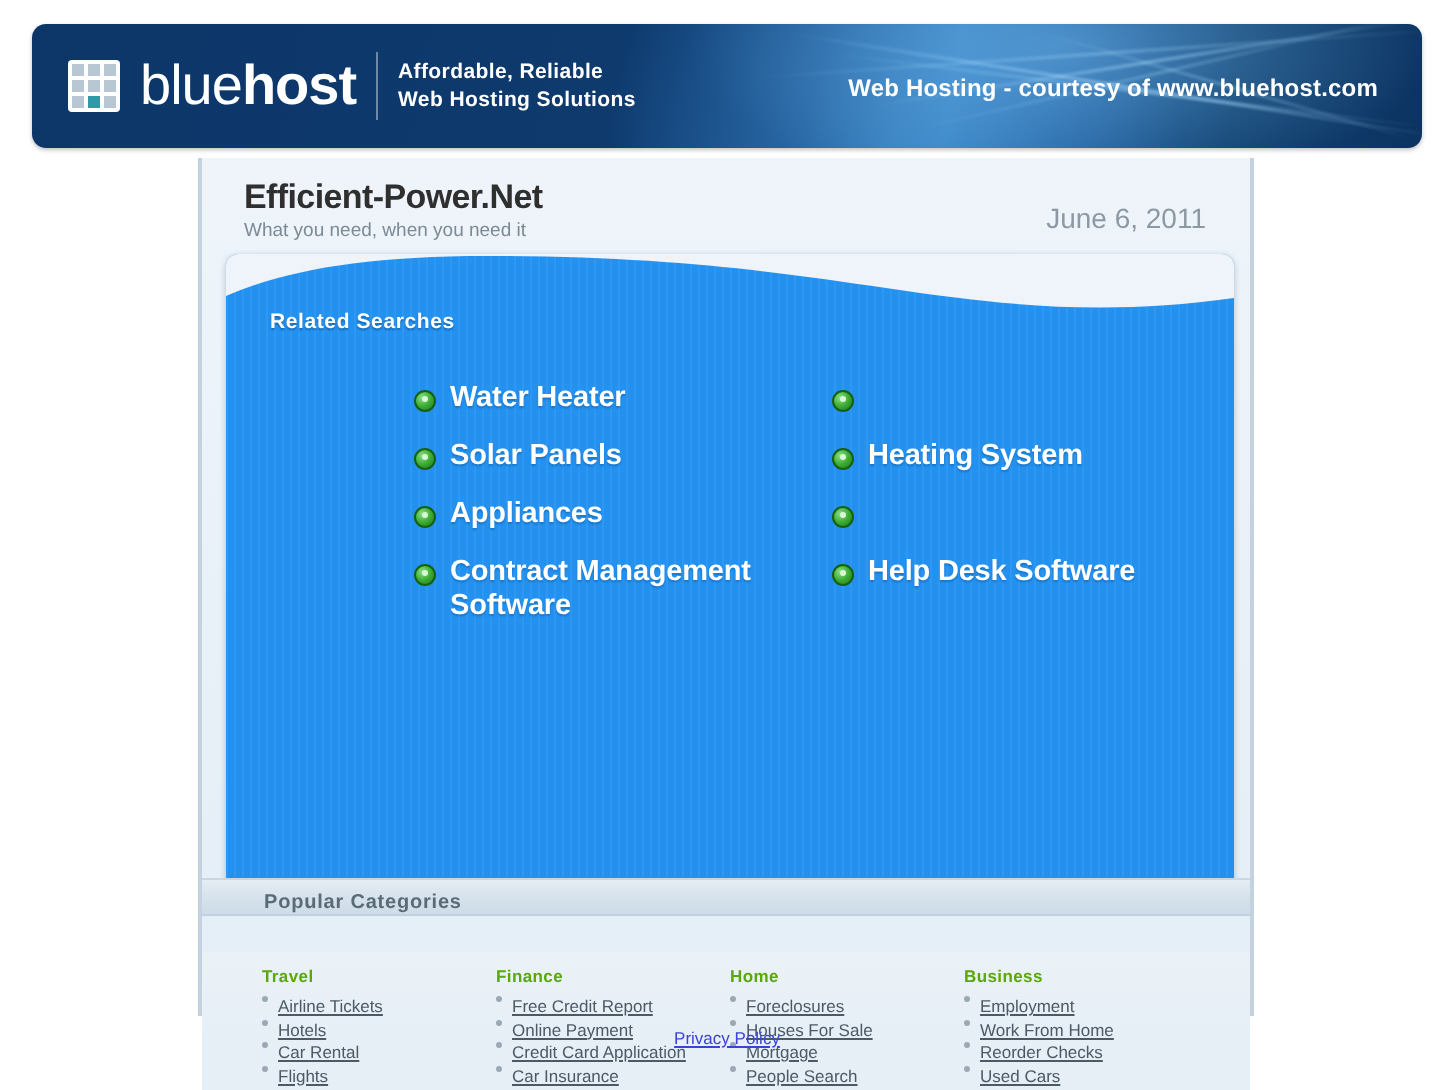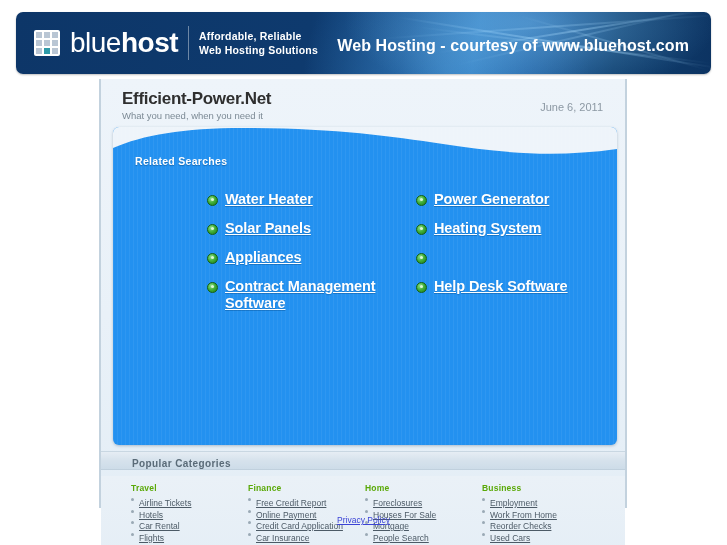--- a/index.html
+++ b/index.html
@@ -89,21 +89,21 @@
     font-size: 10.5px;
     font-weight: bold;
     line-height: 14px;
     letter-spacing: 0.2px;
   }
   .banner-right {
     position: absolute;
     right: 22px;
     top: 25px;
     color: #ffffff;
-    font-size: 16px;
+    font-size: 12px;
     font-weight: bold;
     letter-spacing: 0.1px;
   }
 
   
   .panel {
     position: absolute;
     left: 99px;
     top: 79px;
     width: 528px;
@@ -130,21 +130,21 @@
     position: absolute;
     left: 21px;
     top: 31px;
     font-size: 9.5px;
     color: #7c8a95;
   }
   .site-date {
     position: absolute;
     right: 22px;
     top: 22px;
-    font-size: 11px;
+    font-size: 14px;
     color: #8c98a3;
   }
 
   
   .bluebox {
     position: absolute;
     left: 12px;
     top: 48px;
     width: 504px;
     height: 318px;
@@ -214,33 +214,32 @@
     width: 3px;
     height: 3px;
     border-radius: 50%;
     background: #d9f7d4;
     margin: 2px auto 0;
   }
   .link-a {
     color: #ffffff;
     font-size: 14.5px;
     font-weight: bold;
-    text-decoration: underline;
     line-height: 17px;
     letter-spacing: -0.1px;
     text-shadow: 0 1px 1px rgba(0,70,130,0.35);
     cursor: pointer;
     max-width: 190px;
   }
 
   
   .popcat-bar {
     position: absolute;
     left: 0;
-    top: 372px;
+    top: 360px;
     width: 100%;
     height: 19px;
     background: linear-gradient(180deg, #e6edf4 0%, #d6e2ec 50%, #cddcE8 100%);
     border-top: 1px solid #c9d7e2;
     border-bottom: 1px solid #c0d0dd;
     box-sizing: border-box;
   }
   .popcat-title {
     position: absolute;
     left: 31px;
@@ -357,21 +356,20 @@
     <div class="bluebox-stripes"></div>
     <div class="rs-label">Related Searches</div>
 
     <div class="links-grid">
       <div class="link-item">
         <span class="bullet"></span>
         <span class="link-a">Water Heater</span>
       </div>
       <div class="link-item">
         <span class="bullet"></span>
-        <span class="link-a">Power Generator</span>
       </div>
       <div class="link-item">
         <span class="bullet"></span>
         <span class="link-a">Solar Panels</span>
       </div>
       <div class="link-item">
         <span class="bullet"></span>
         <span class="link-a">Heating System</span>
       </div>
       <div class="link-item">

